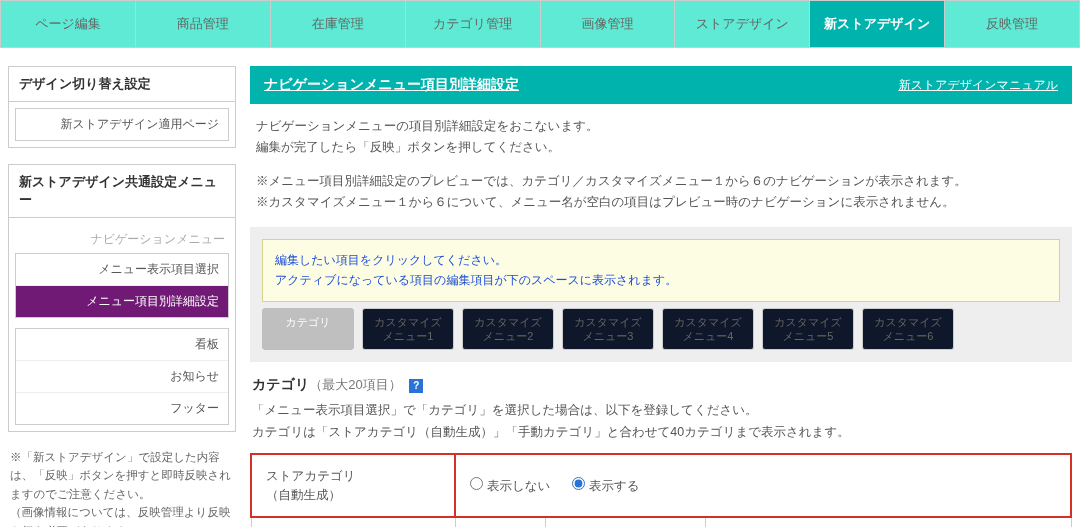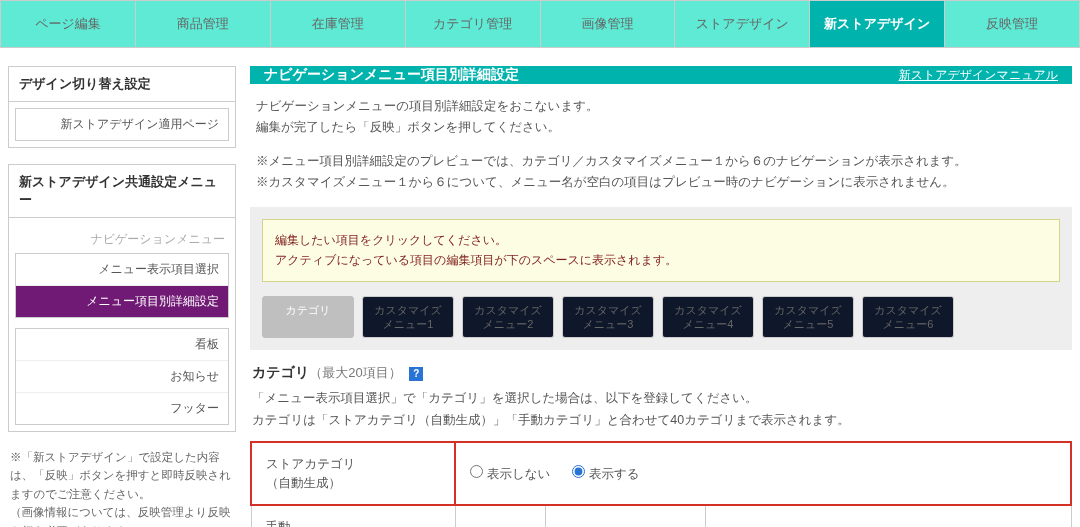--- a/index.html
+++ b/index.html
@@ -13,25 +13,25 @@
   .main { flex: 1; min-width: 0; }
   .side-section { border: 1px solid #ccc; margin-bottom: 16px; background: #fff; }
   .side-heading { font-weight: bold; font-size: 13px; padding: 8px 10px; border-bottom: 1px solid #ccc; }
   .side-inner { padding: 6px; text-align: right; }
   .side-list { border: 1px solid #ccc; }
   .side-list-item { padding: 7px 9px; border-bottom: 1px solid #eee; color: #555; cursor: pointer; font-size: 12px; background:#fff; }
   .side-list-item:last-child { border-bottom: none; }
   .side-list-item.active { background: #701a75; color: #fff; }
   .side-sublabel { padding: 7px 4px 5px 4px; color: #aaa; font-size: 12px; }
   .side-note { color: #666; font-size: 11.5px; line-height: 1.6; padding: 0 2px; }
-  .main-header { background: #00b3ad; color: #fff; font-weight: bold; font-size: 14px; padding: 0 14px; display: flex; justify-content: space-between; align-items: center; }
+  .main-header { background: #00b3ad; color: #fff; font-weight: bold; font-size: 14px; padding: 10px 14px; display: flex; justify-content: space-between; align-items: center; text-decoration: underline; }
   .main-header a { color: #fff; text-decoration: underline; font-weight: normal; font-size: 12px; }
   .main-intro { padding: 12px 6px 14px 6px; color: #555; line-height: 1.7; font-size: 12.5px; }
   .edit-pane { background: #eee; padding: 12px; }
-  .edit-info { background: #fdfde3; border: 1px solid #d4d48a; padding: 10px 12px; color: #7f1d1d; line-height: 1.7; margin-bottom: 14px; }
+  .edit-info { background: #fdfde3; border: 1px solid #d4d48a; padding: 10px 12px; color: #1d4ed8; line-height: 1.7; margin-bottom: 6px; }
   .tabset { display: flex; gap: 8px; }
   .tabset-item { border: 1px solid #ccc; background: #0f172a; color: #666; text-align: center; padding: 6px 0; width: 92px; border-radius: 3px; font-size: 11px; line-height: 1.3; cursor: pointer; }
   .tabset-item.active { background: #bfbfbf; color: #fff; border-color: #bfbfbf; }
   .section-title { padding: 14px 2px 6px 2px; font-size: 13px; }
   .section-title b { font-weight: bold; color: #333; font-size: 14px; }
   .section-title .sub { color: #777; }
   .help-icon { display: inline-block; width: 14px; height: 14px; background: #2a73d6; color: #fff; text-align: center; line-height: 14px; font-size: 10px; font-weight: bold; margin-left: 4px; cursor: pointer; }
   .section-desc { color: #555; line-height: 1.7; padding: 0 2px 10px 2px; font-size: 12.5px; }
   .form-table { width: 100%; border-collapse: collapse; }
   .form-table td { border: 1px solid #ccc; padding: 12px 14px; vertical-align: middle; font-size: 12.5px; color: #555; }

